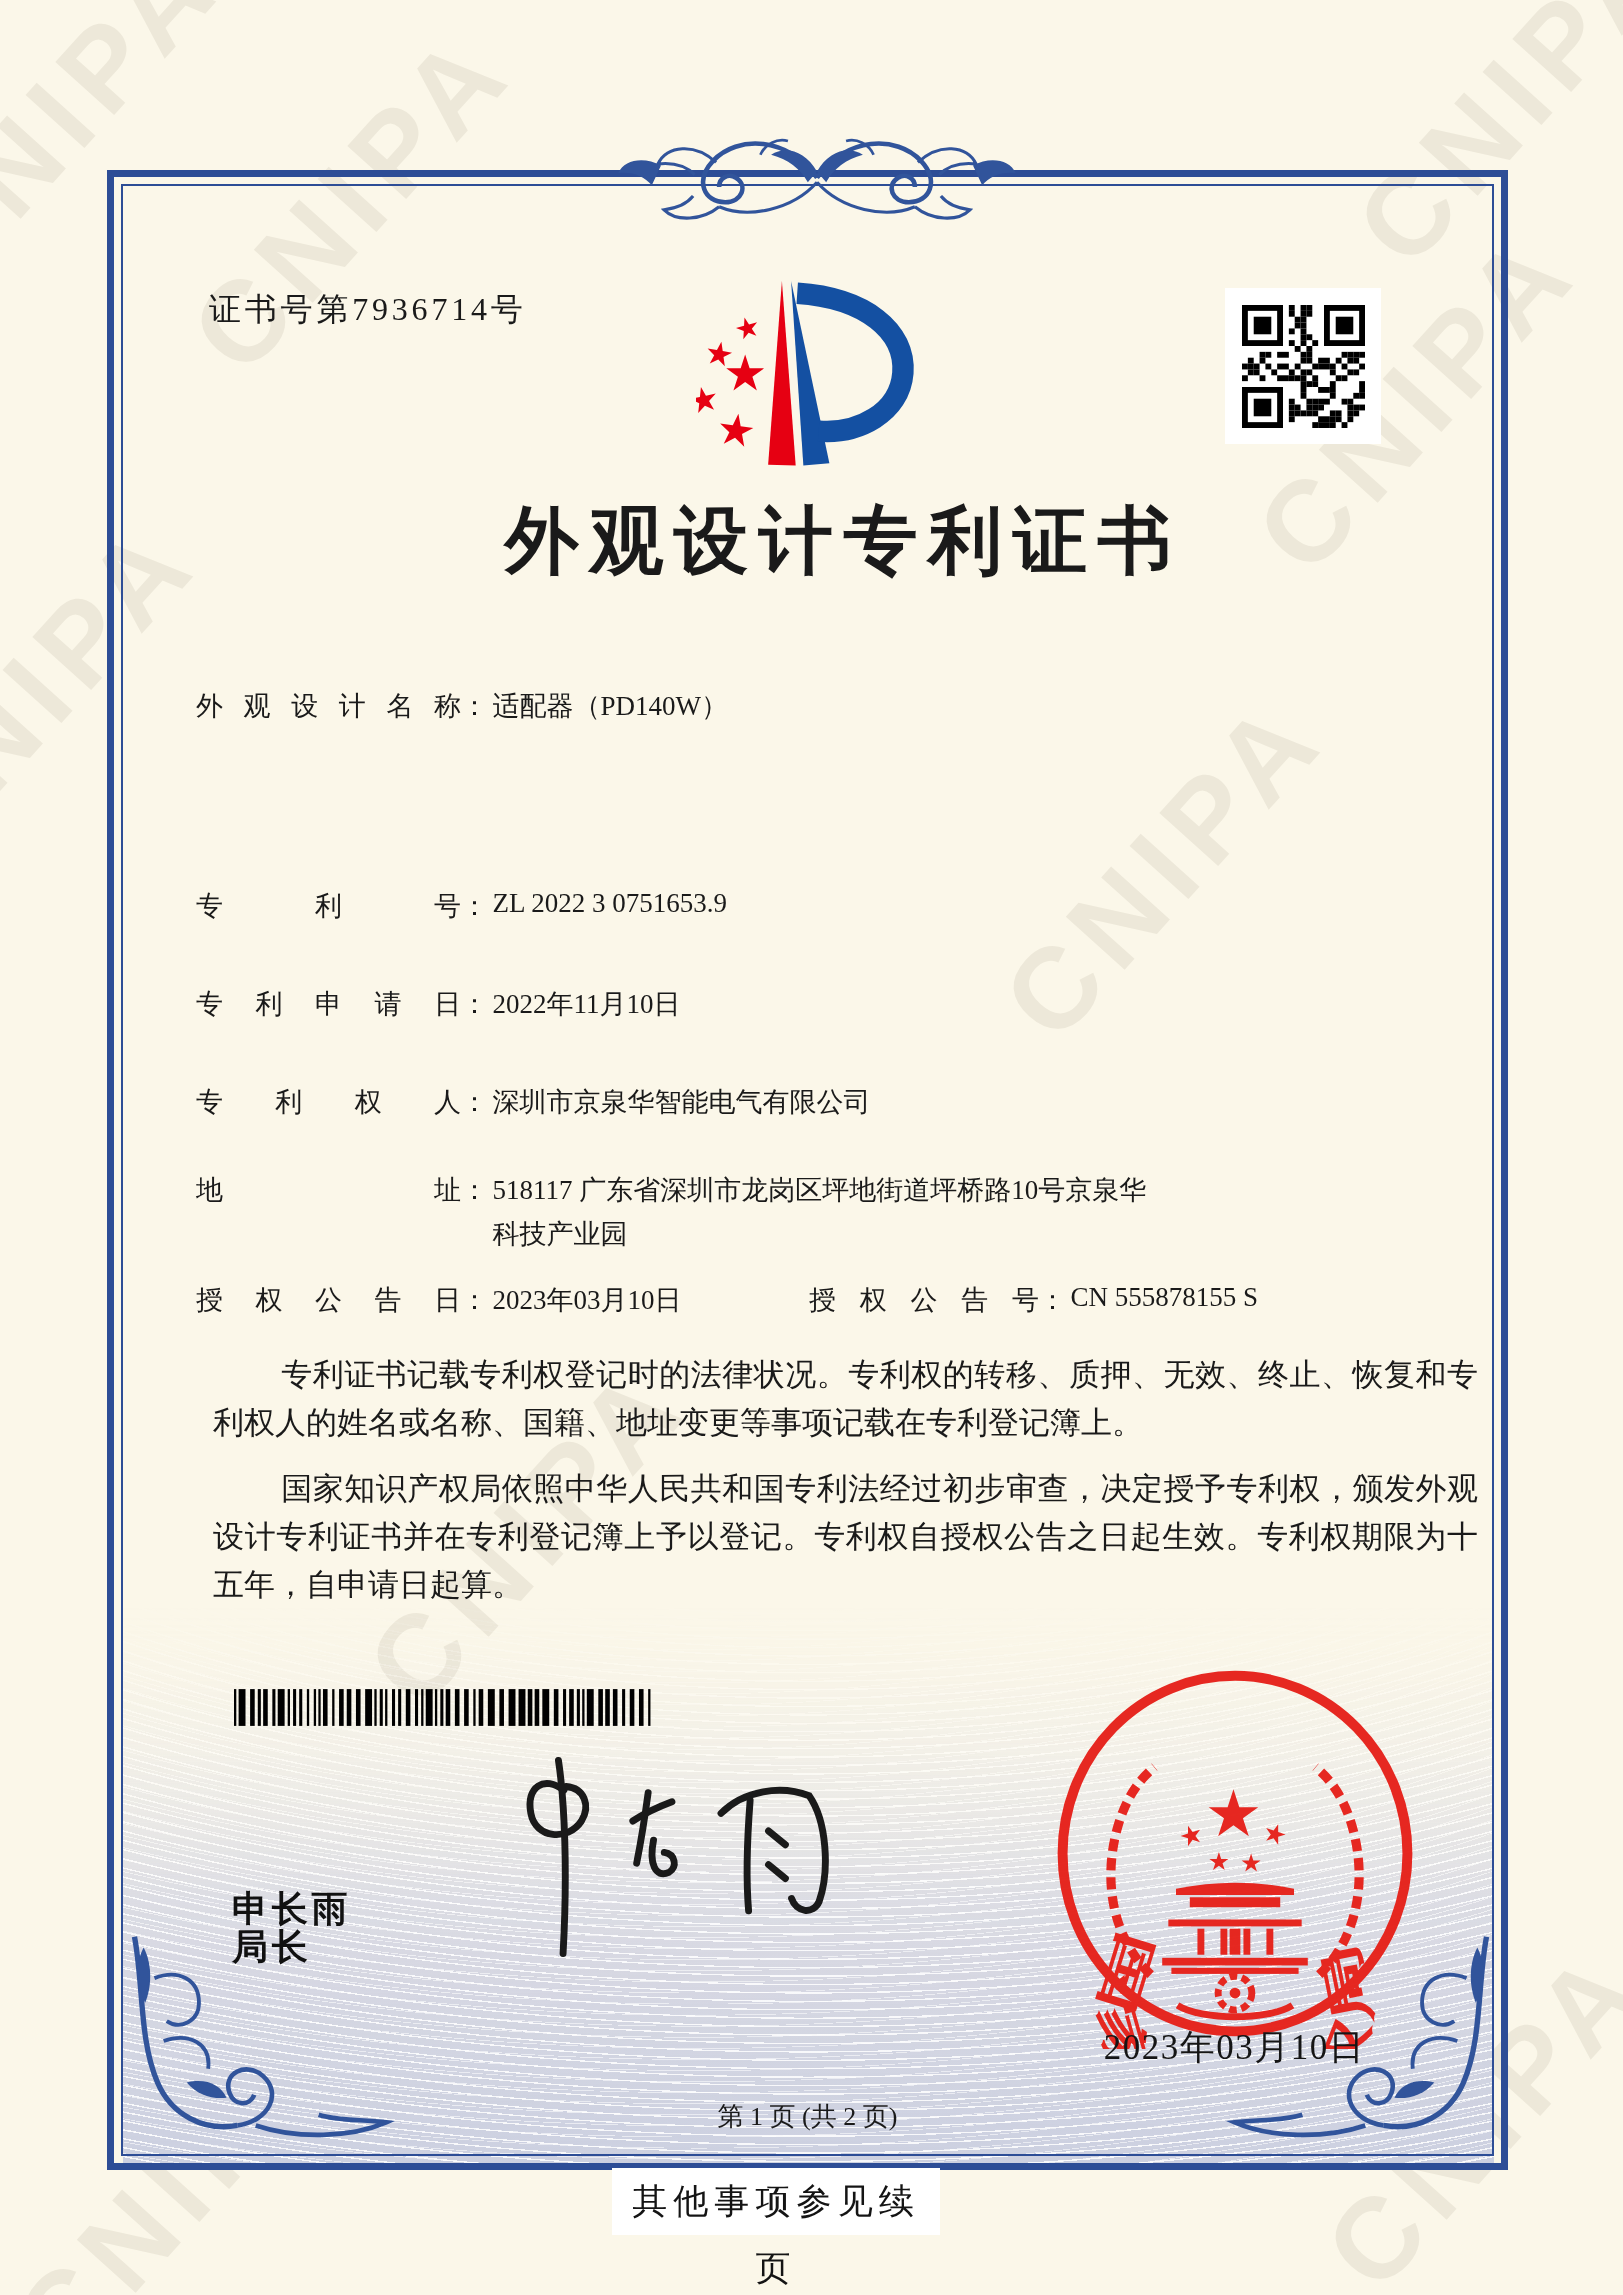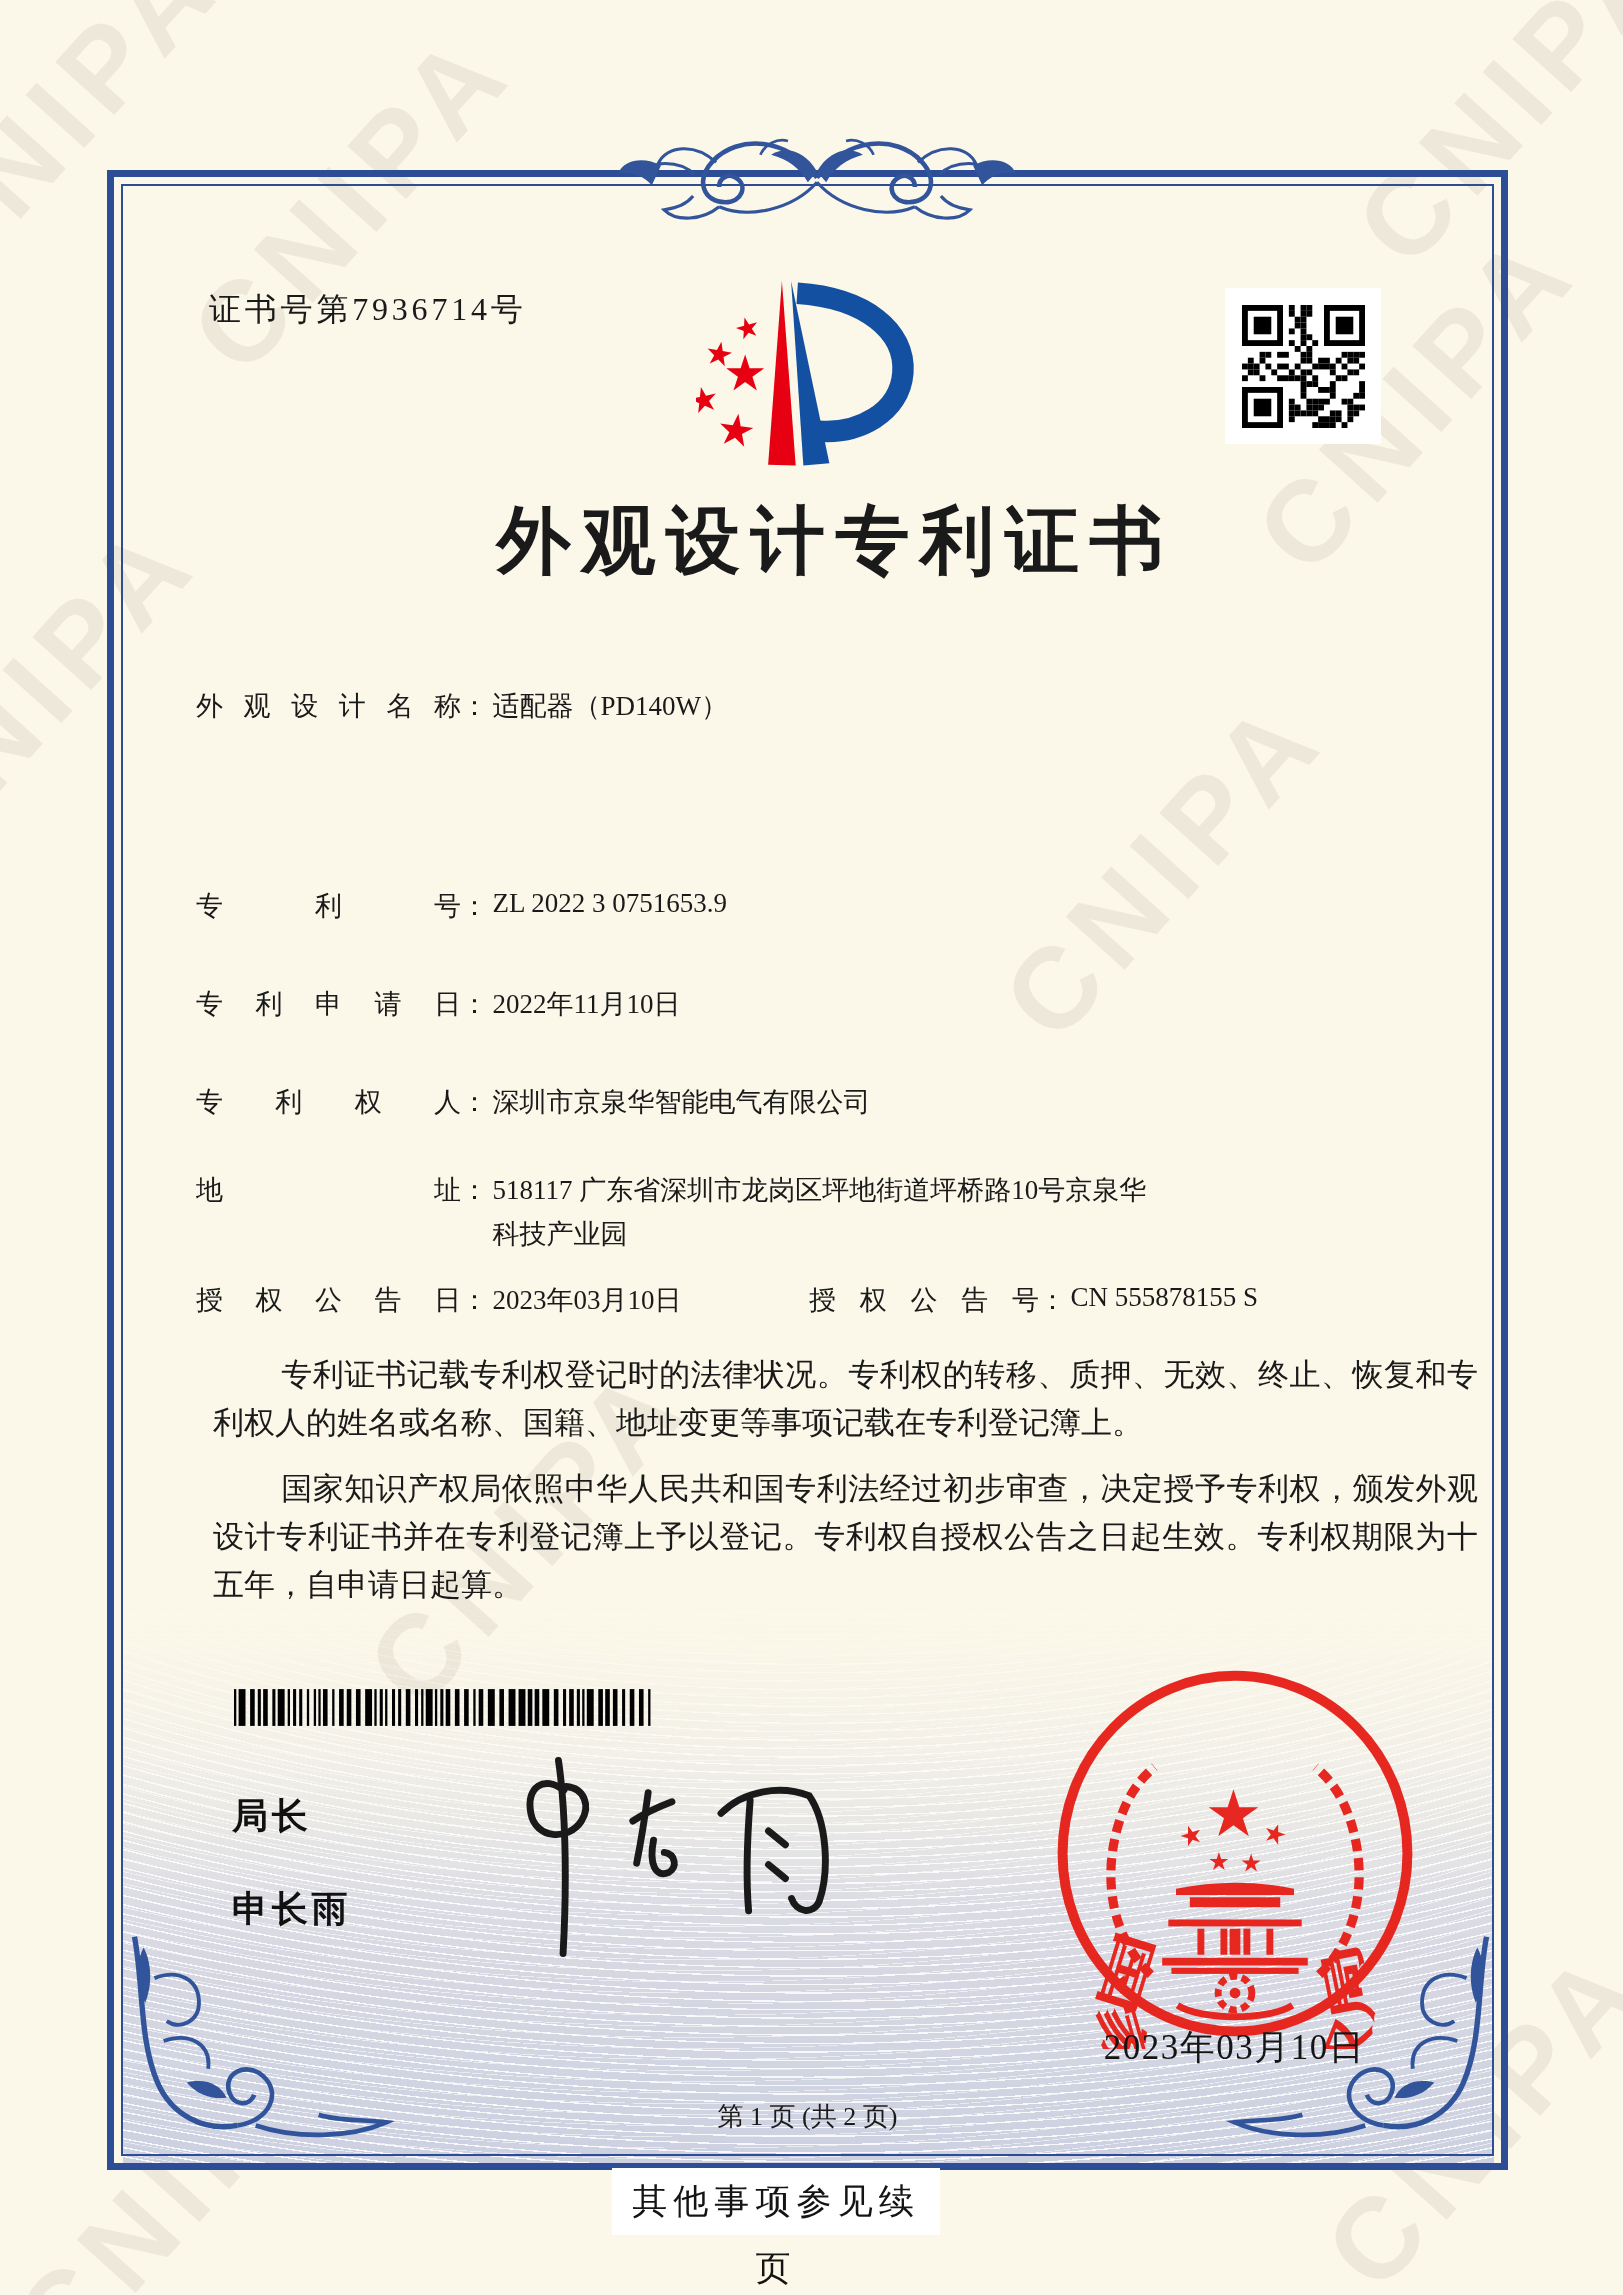--- a/index.html
+++ b/index.html
@@ -21,21 +21,21 @@
   .frame-outer{position:absolute;z-index:3;left:107px;top:170px;width:1401px;height:2000px;
       border:7px solid #2d4d96;box-sizing:border-box;}
   .frame-inner{position:absolute;z-index:3;left:121px;top:184px;width:1373px;height:1972px;
       border:2.3px solid #2d4d96;box-sizing:border-box;}
   .orn{position:absolute;z-index:4;pointer-events:none;}
   
   .cert-no{position:absolute;z-index:5;left:209px;top:288px;font-size:32px;letter-spacing:3.8px;}
   .logo{position:absolute;z-index:5;left:696px;top:278px;}
   .qrbox{position:absolute;z-index:5;left:1225px;top:288px;width:156px;height:156px;background:#fff;}
   .qrbox svg{position:absolute;left:17px;top:17px;}
-  .doc-title{position:absolute;z-index:5;left:99px;top:492px;width:1401px;text-align:center;
+  .doc-title{position:absolute;z-index:5;left:107px;top:492px;width:1401px;text-align:center;
       font-size:74px;font-weight:bold;letter-spacing:10.7px;padding-left:36px;}
   
   .row{position:absolute;z-index:5;left:196px;font-size:27px;white-space:nowrap;}
   .row .lbl{display:inline-block;width:265px;text-align:justify;text-align-last:justify;
       -moz-text-align-last:justify;vertical-align:top;}
   .row .colon{display:inline-block;vertical-align:top;}
   .row .val{display:inline-block;vertical-align:top;margin-left:4.6px;white-space:normal;}
   .row .val2{display:block;}
   .lbl-narrow{display:inline-block;width:230px;text-align:justify;text-align-last:justify;vertical-align:top;}
   .grant-no-group{position:absolute;left:613px;top:0;white-space:nowrap;}
@@ -348,21 +348,21 @@
       <rect x="460" y="0" width="9" height="48" fill="#000"></rect>
       <rect x="475" y="0" width="6" height="48" fill="#000"></rect>
       <rect x="484" y="0" width="6" height="48" fill="#000"></rect>
       <rect x="494" y="0" width="6" height="48" fill="#000"></rect>
       <rect x="506" y="0" width="4" height="48" fill="#000"></rect>
       <rect x="516" y="0" width="6" height="48" fill="#000"></rect>
       <rect x="528" y="0" width="6" height="48" fill="#000"></rect>
       <rect x="540" y="0" width="3" height="48" fill="#000"></rect>
     </svg>
 
-  <div class="director" style="top:1792px">局长</div>
+  <div class="director" style="top:1923px">局长</div>
   <div class="director" style="top:1885px">申长雨</div>
 
   <svg class="sig" width="368" height="215" viewBox="0 0 480 280">
     <g fill="none" stroke="#1a1a1a" stroke-width="9" stroke-linecap="round">
       <path d="M95,55 C70,35 45,50 52,85 C58,118 100,122 118,95 C130,75 122,52 98,50"></path>
       <path d="M88,16 C96,70 100,160 94,268"></path>
       <path d="M205,58 C200,95 196,120 190,150"></path>
       <path d="M185,95 C205,82 220,76 236,70"></path>
       <path d="M212,120 C206,150 214,170 232,162 C244,155 240,138 226,136"></path>
       <path d="M300,85 C330,55 378,48 415,62 C438,95 442,160 428,200 C420,218 398,214 392,196"></path>

